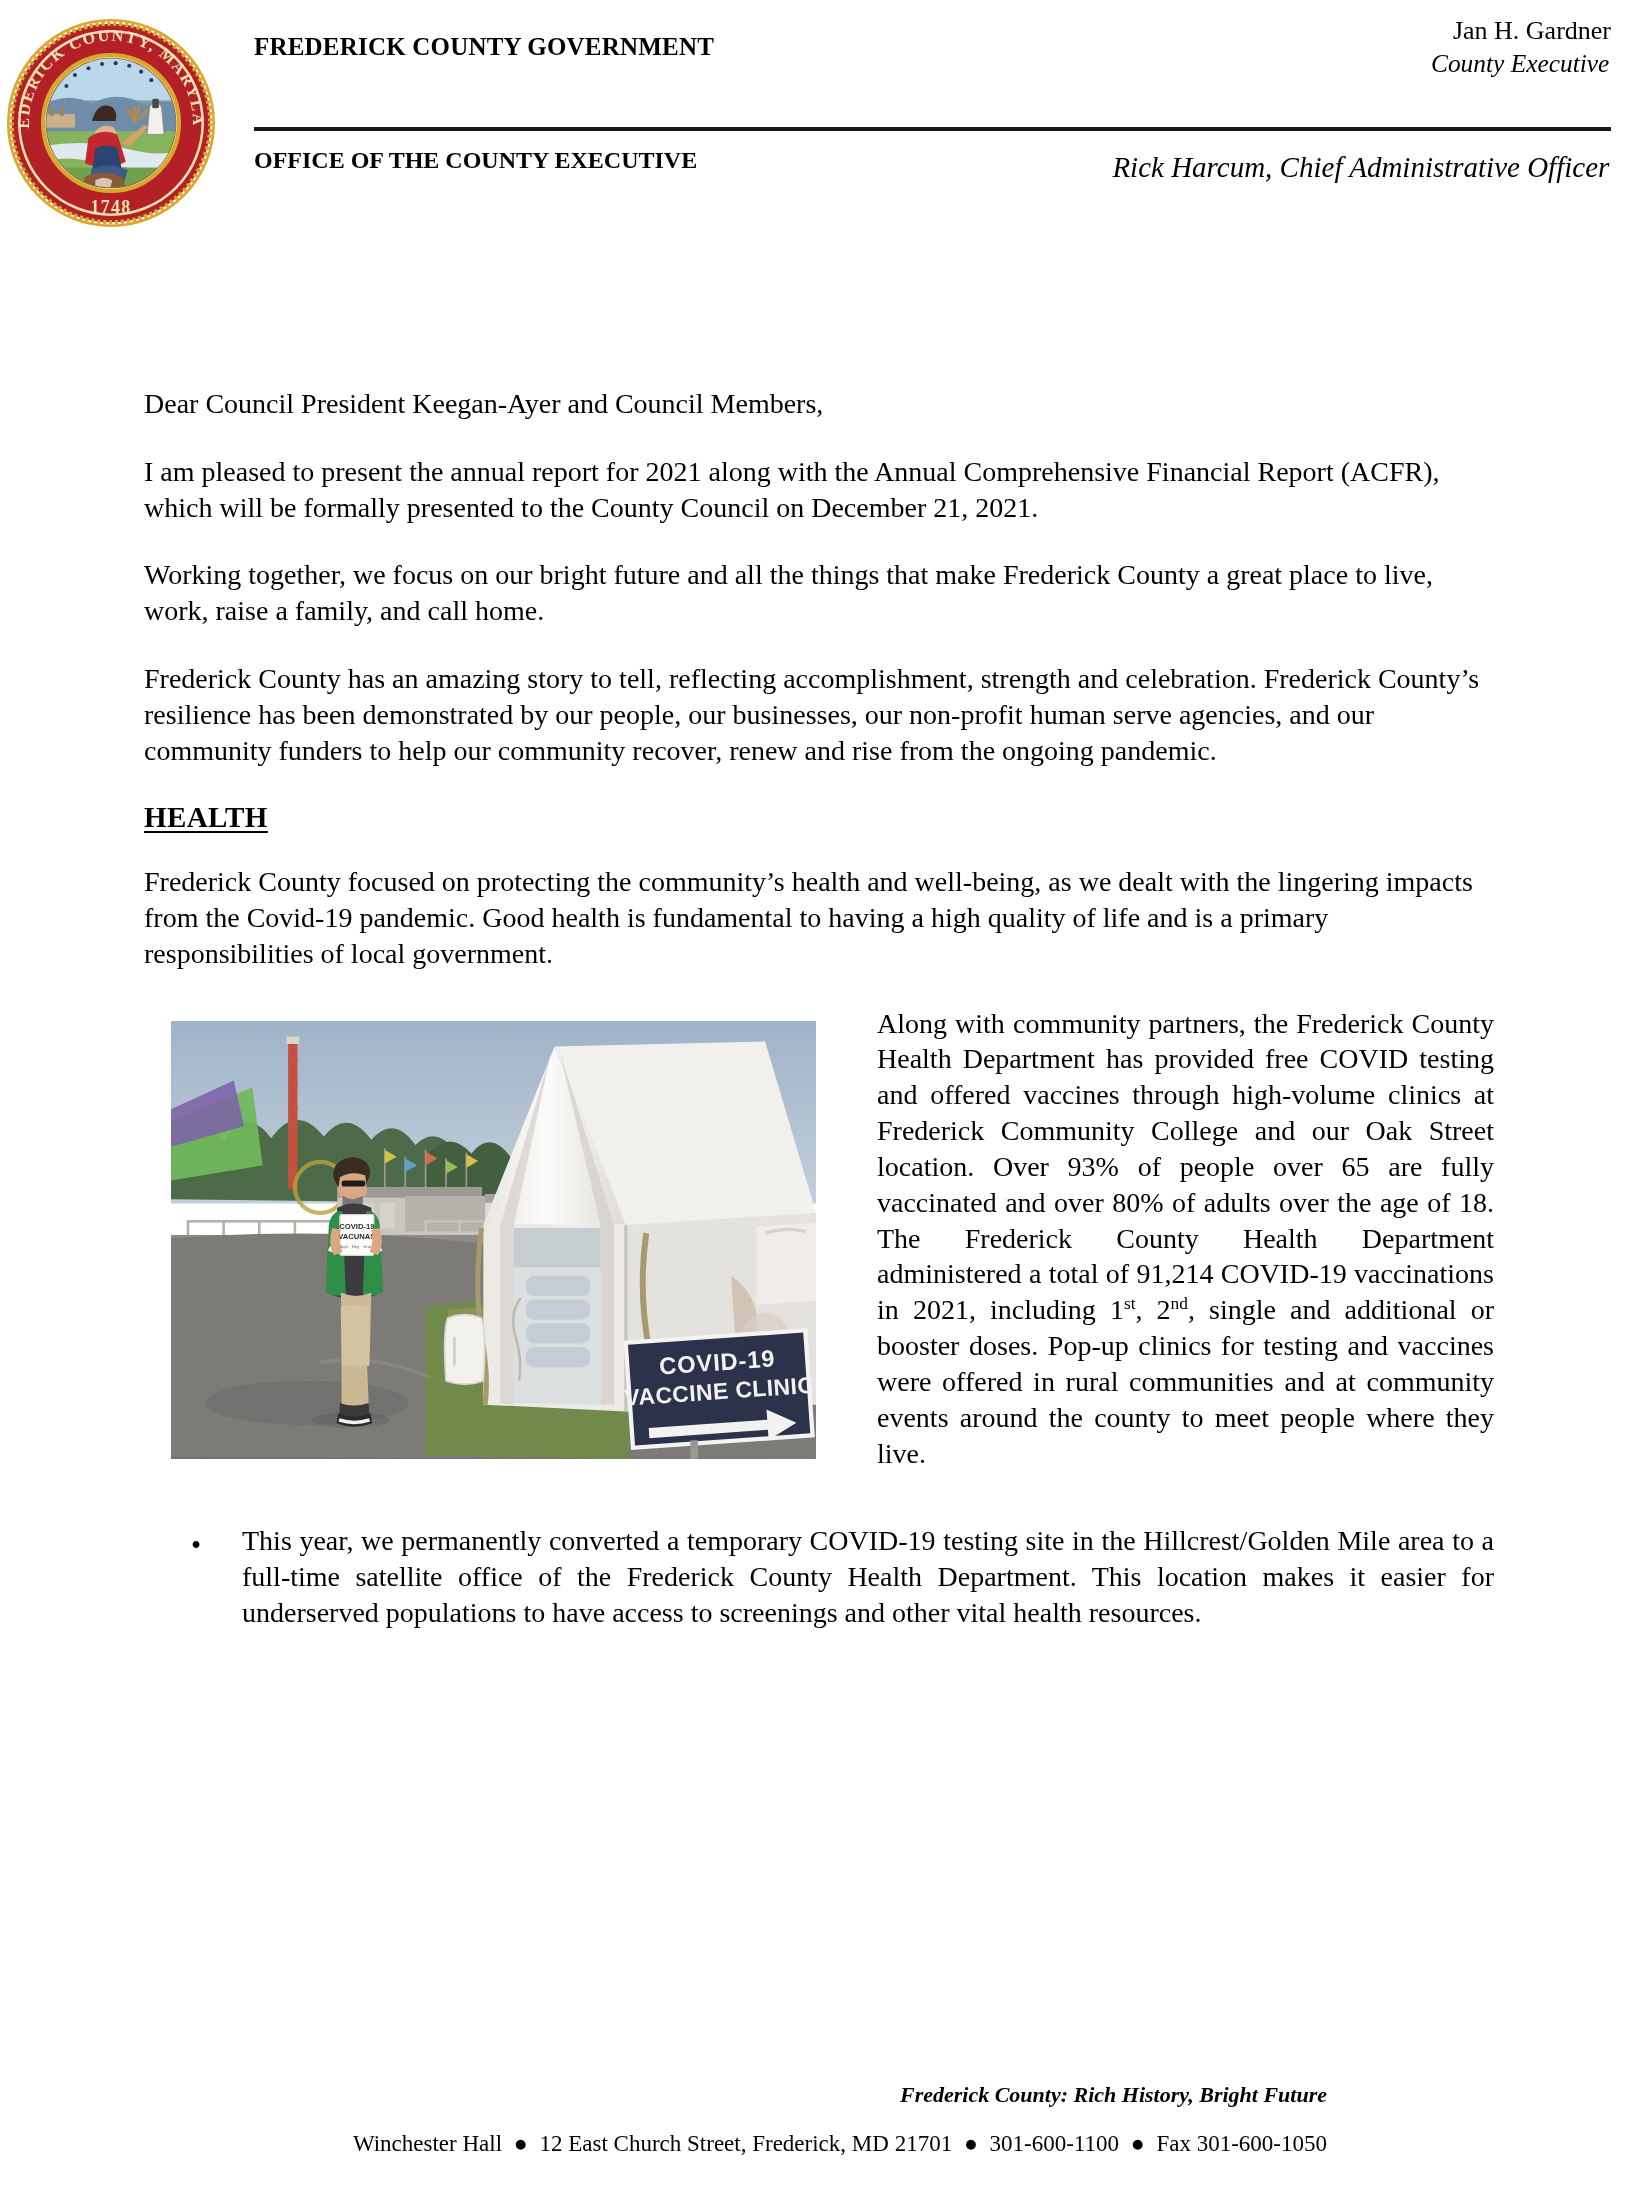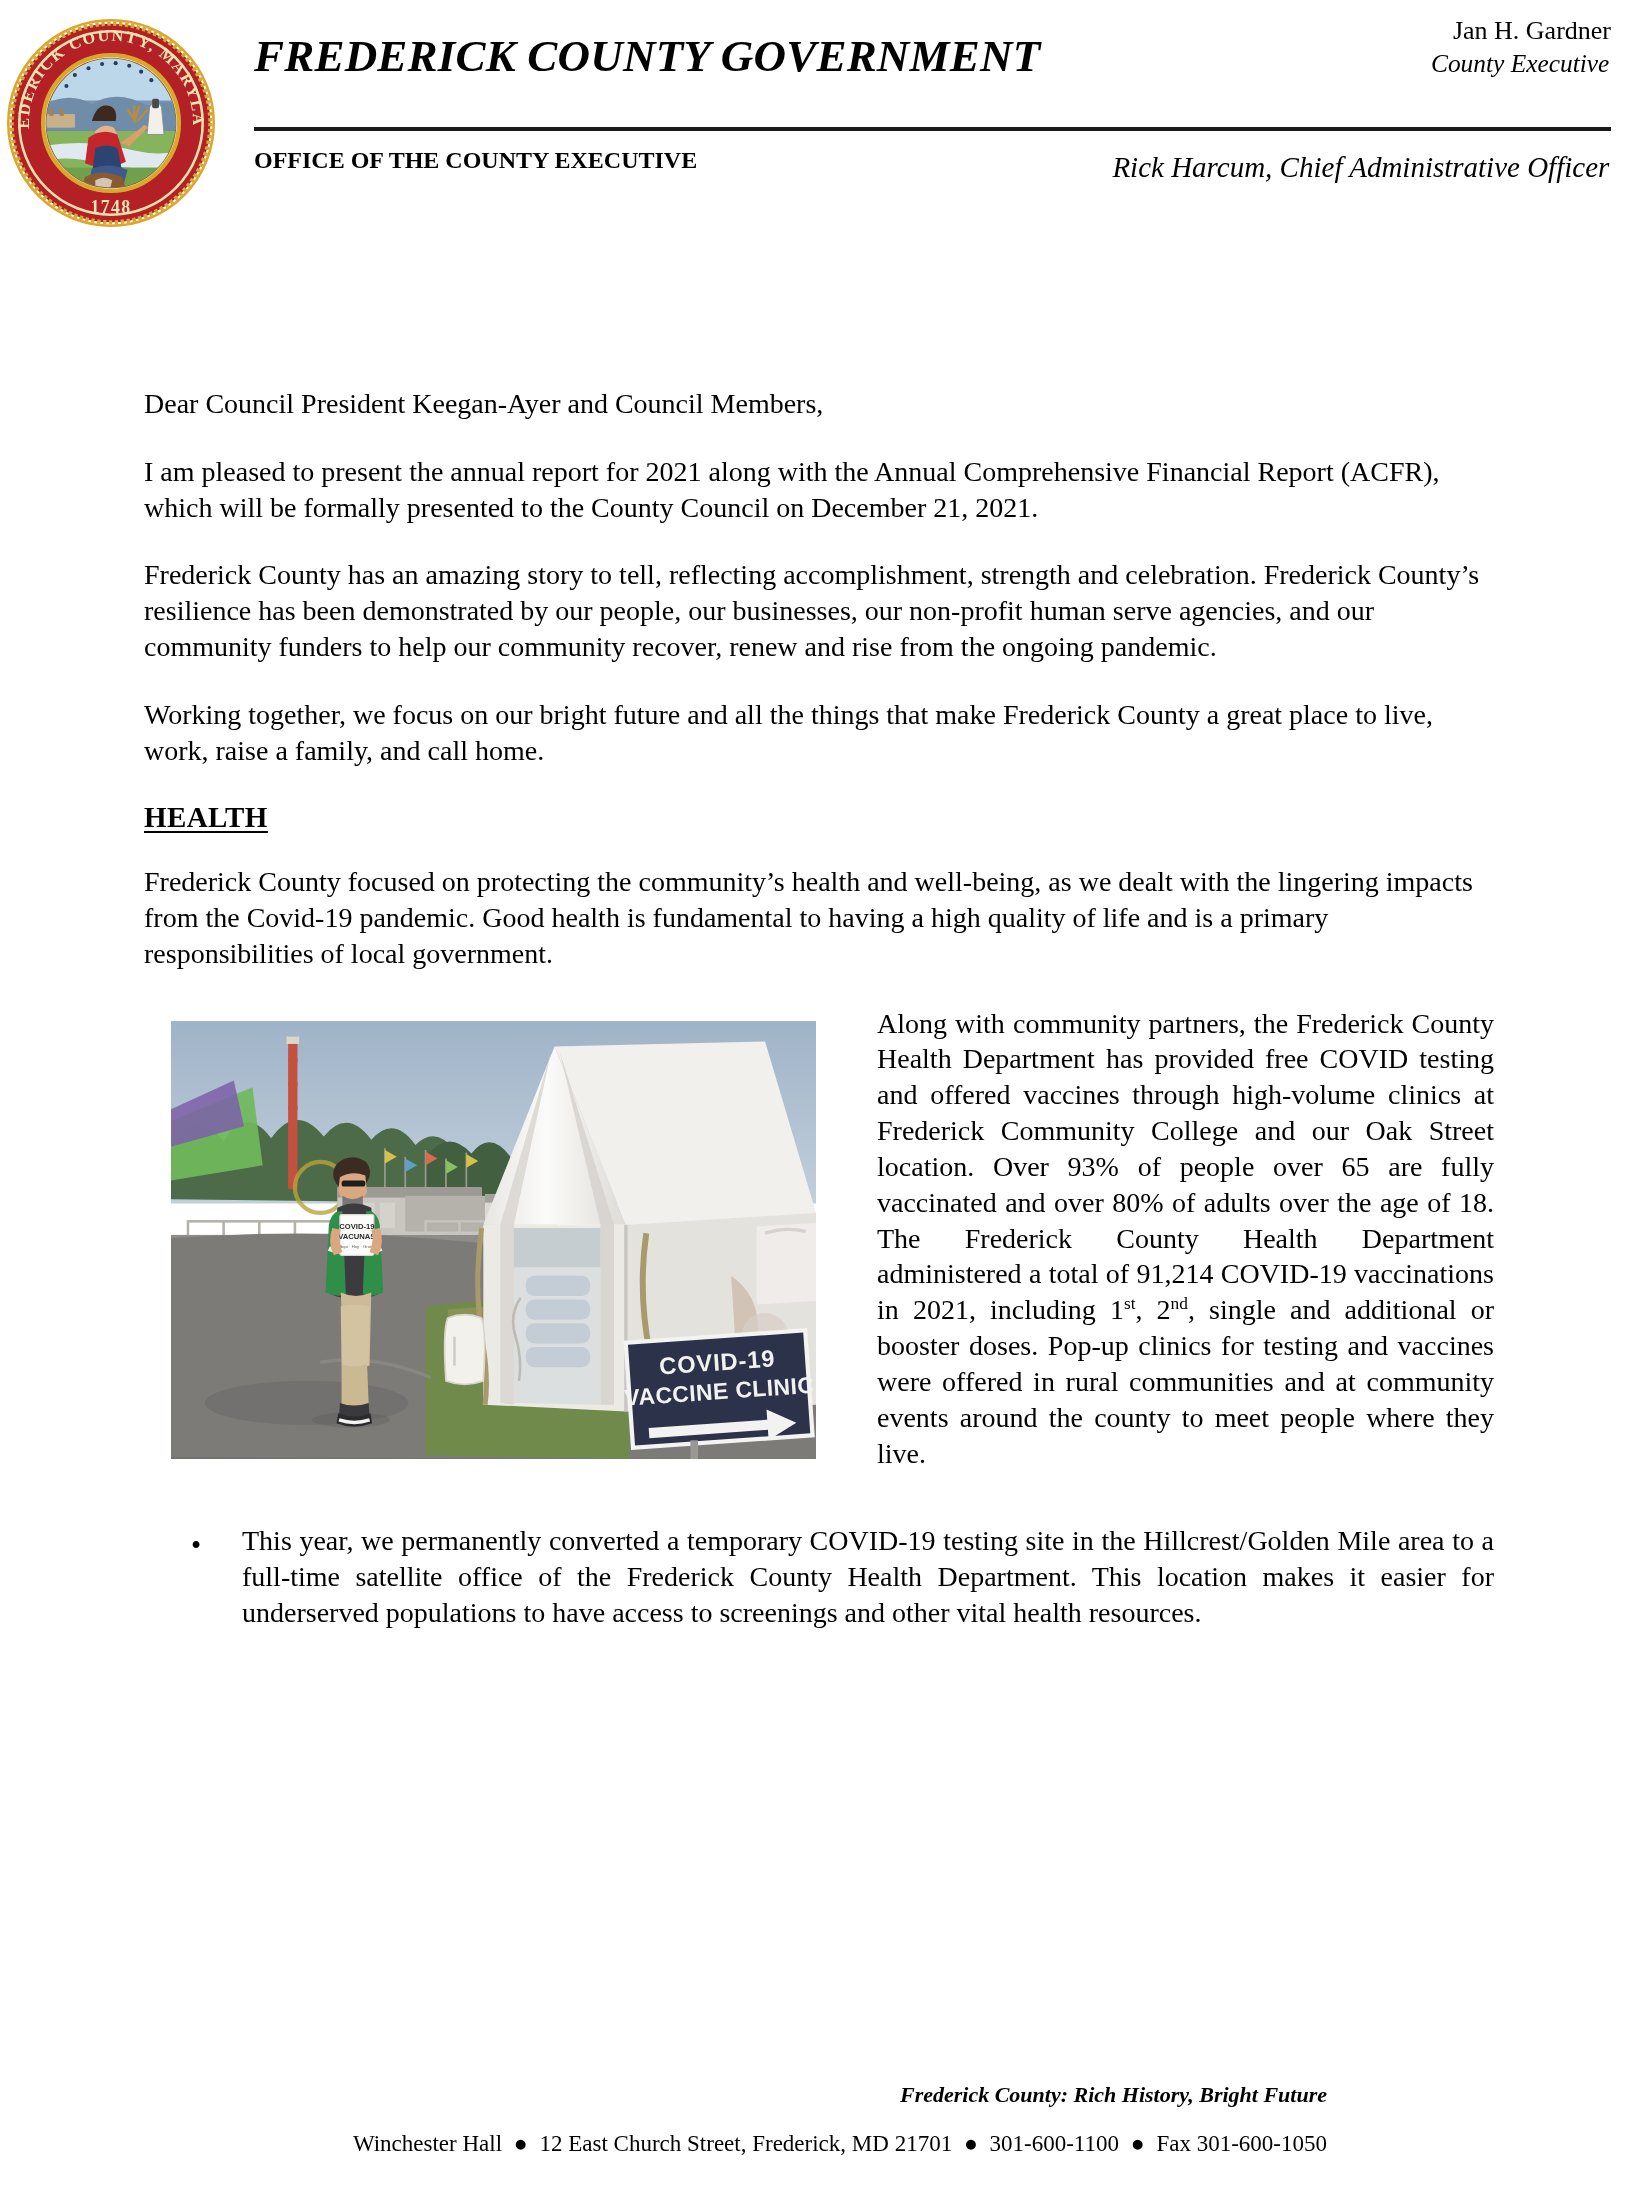--- a/index.html
+++ b/index.html
@@ -41,25 +41,24 @@
     top: 34px;
     width: 1357px;
   }
   .head-row {
     position: relative;
     height: 56px;
   }
   .head-main {
     font-family: "Liberation Serif", "DejaVu Serif", serif;
     font-weight: bold;
-    font-size: 45px;
+    font-size: 25px;
     letter-spacing: 0.2px;
     line-height: 1.0;
     white-space: nowrap;
-    font-style: italic;
   }
   .head-right-name {
     position: absolute;
     right: 0;
     top: -18.7px;
     font-size: 26px;
     text-align: right;
     line-height: 1.25;
     white-space: nowrap;
   }
@@ -274,23 +273,23 @@
     </div>
   </div>
 
   <div class="body-area">
 
 
     <p class="para">Dear Council President Keegan-Ayer and Council Members,</p>
 
     <p class="para">I am pleased to present the annual report for 2021 along with the Annual Comprehensive Financial Report (ACFR), which will be formally presented to the County Council on December 21, 2021.</p>
 
+    <p class="para">Working together, we focus on our bright future and all the things that make Frederick County a great place to live, work, raise a family, and call home.</p>
+
     <p class="para">Frederick County has an amazing story to tell, reflecting accomplishment, strength and celebration. Frederick County’s resilience has been demonstrated by our people, our businesses, our non-profit human serve agencies, and our community funders to help our community recover, renew and rise from the ongoing pandemic.</p>
-
-    <p class="para">Working together, we focus on our bright future and all the things that make Frederick County a great place to live, work, raise a family, and call home.</p>
 
     <h2 class="section-head">HEALTH</h2>
 
     <p class="para">Frederick County focused on protecting the community’s health and well-being, as we dealt with the lingering impacts from the Covid-19 pandemic. Good health is fundamental to having a high quality of life and is a primary responsibilities of local government.</p>
 
     <div class="bullet-block">
       <span class="bullet-mark">•</span>
 
       <div class="bullet-text">
         <span class="photo-wrap">

